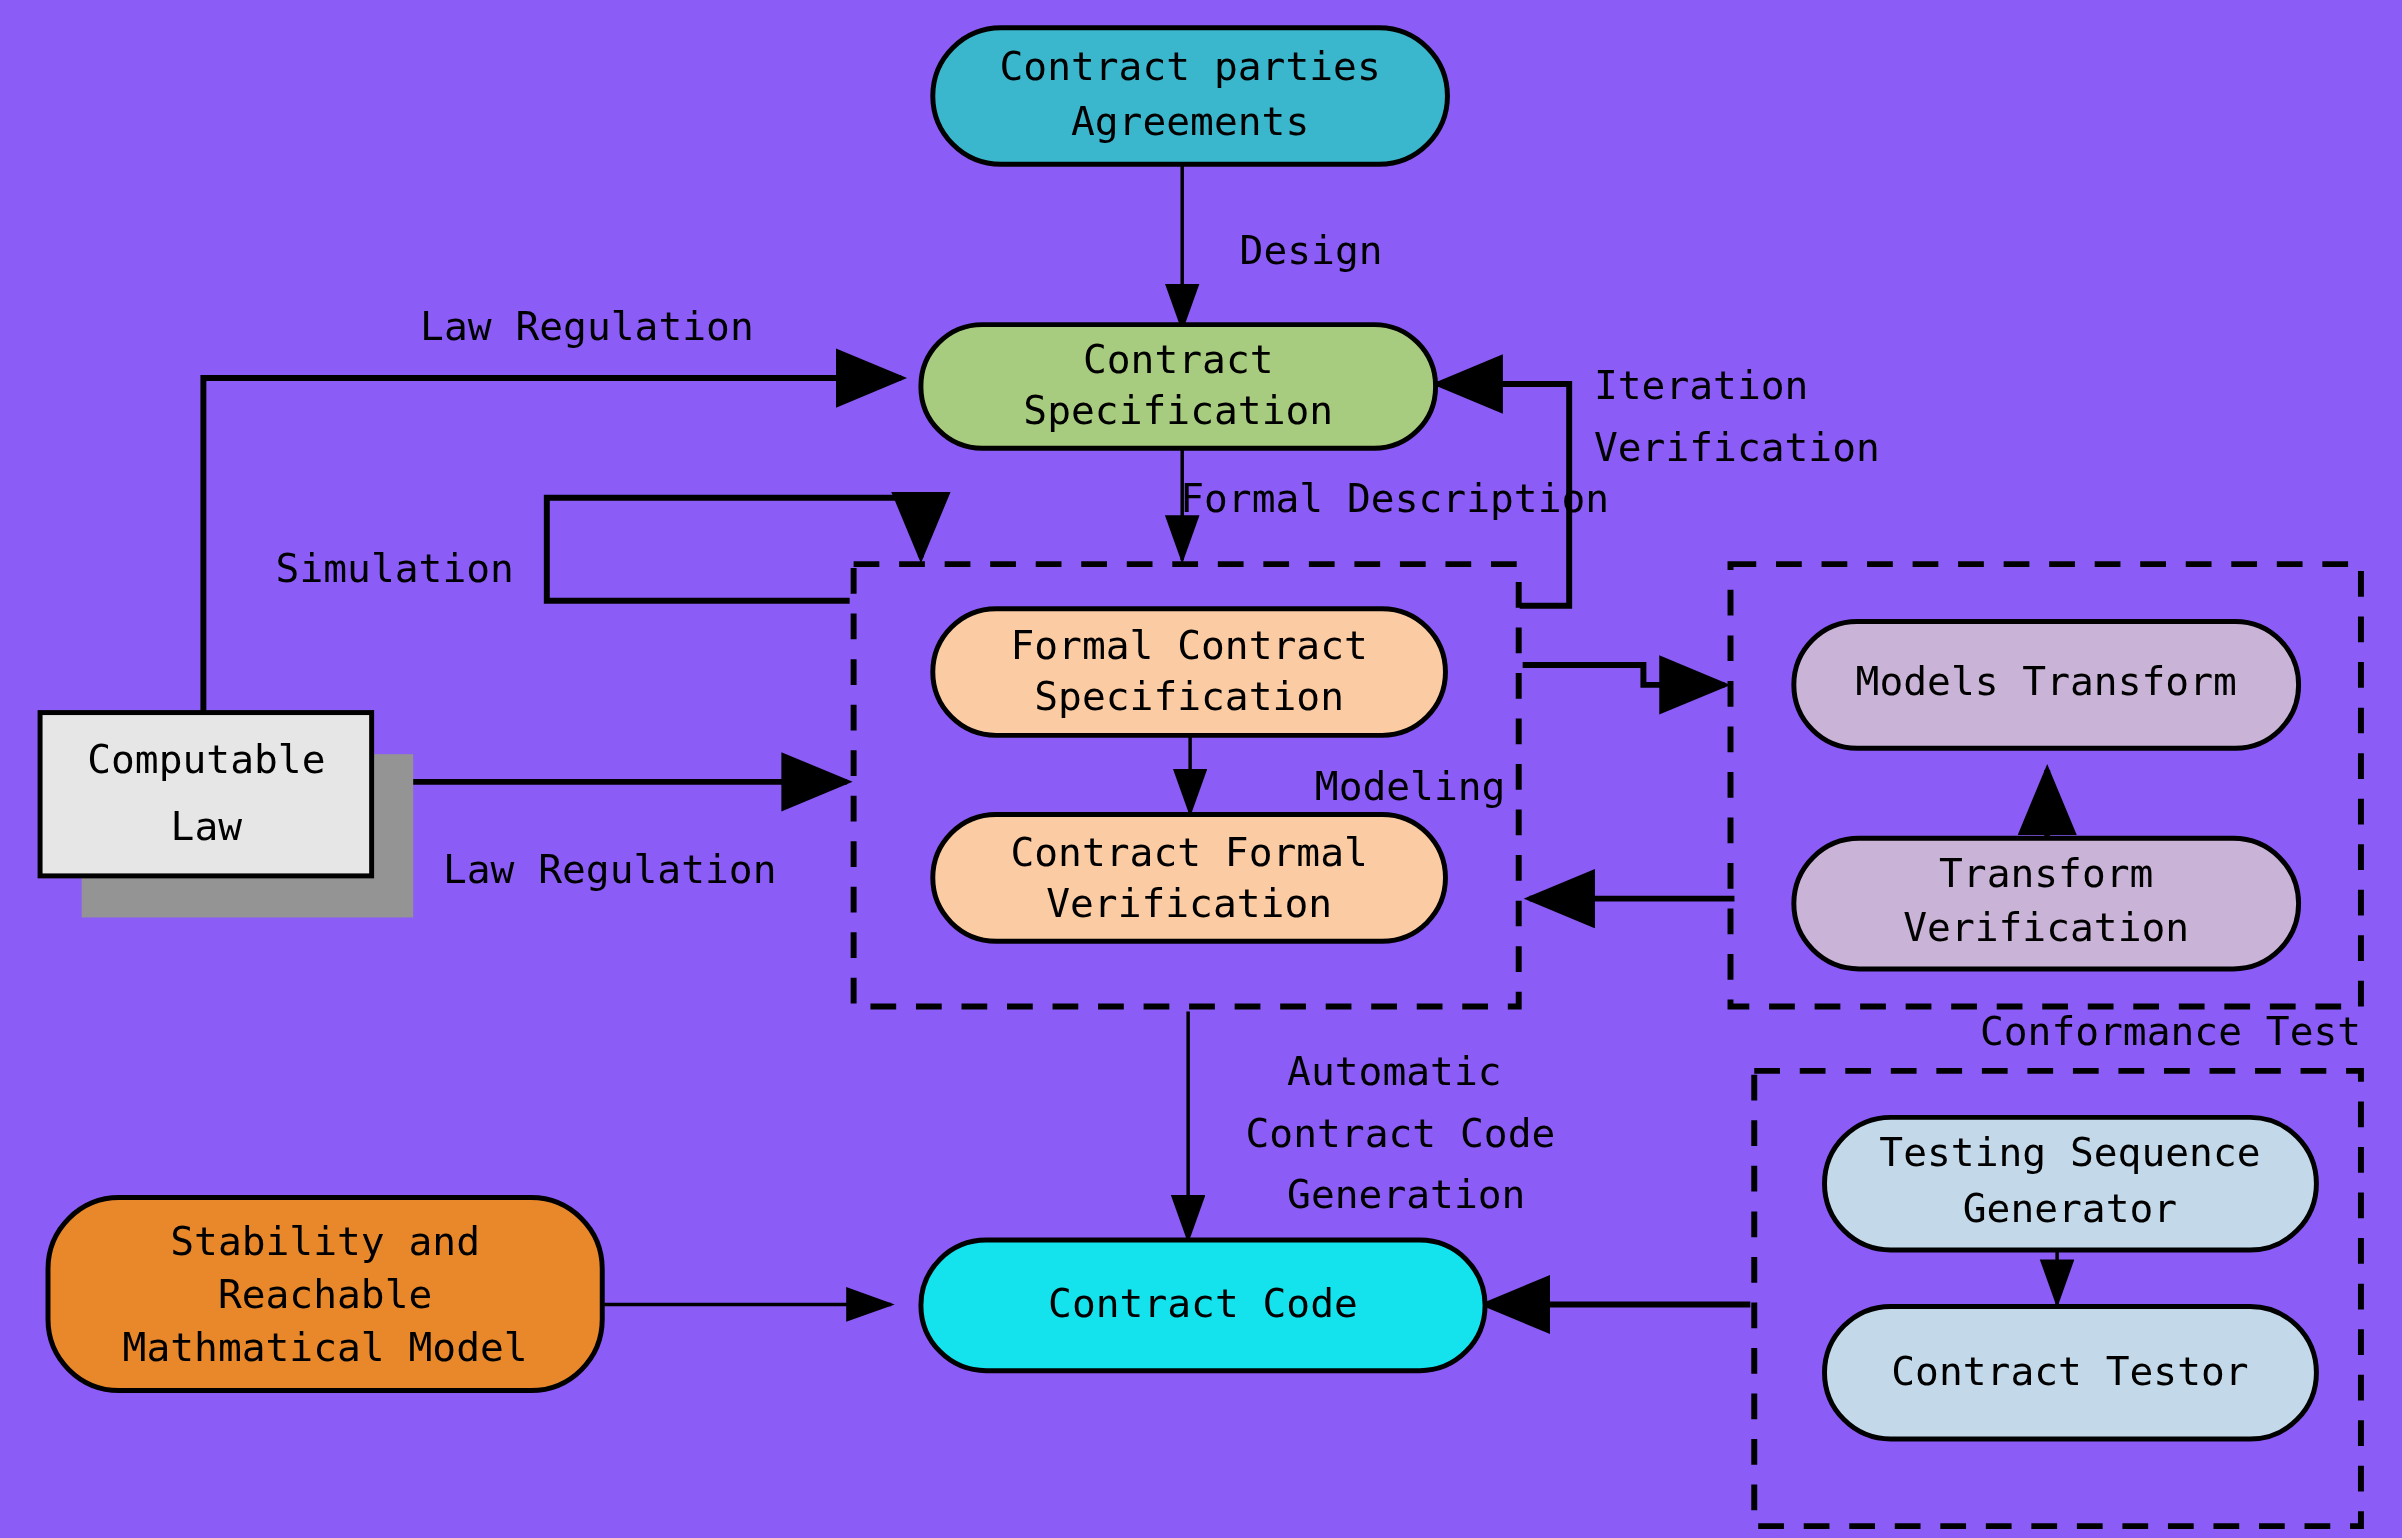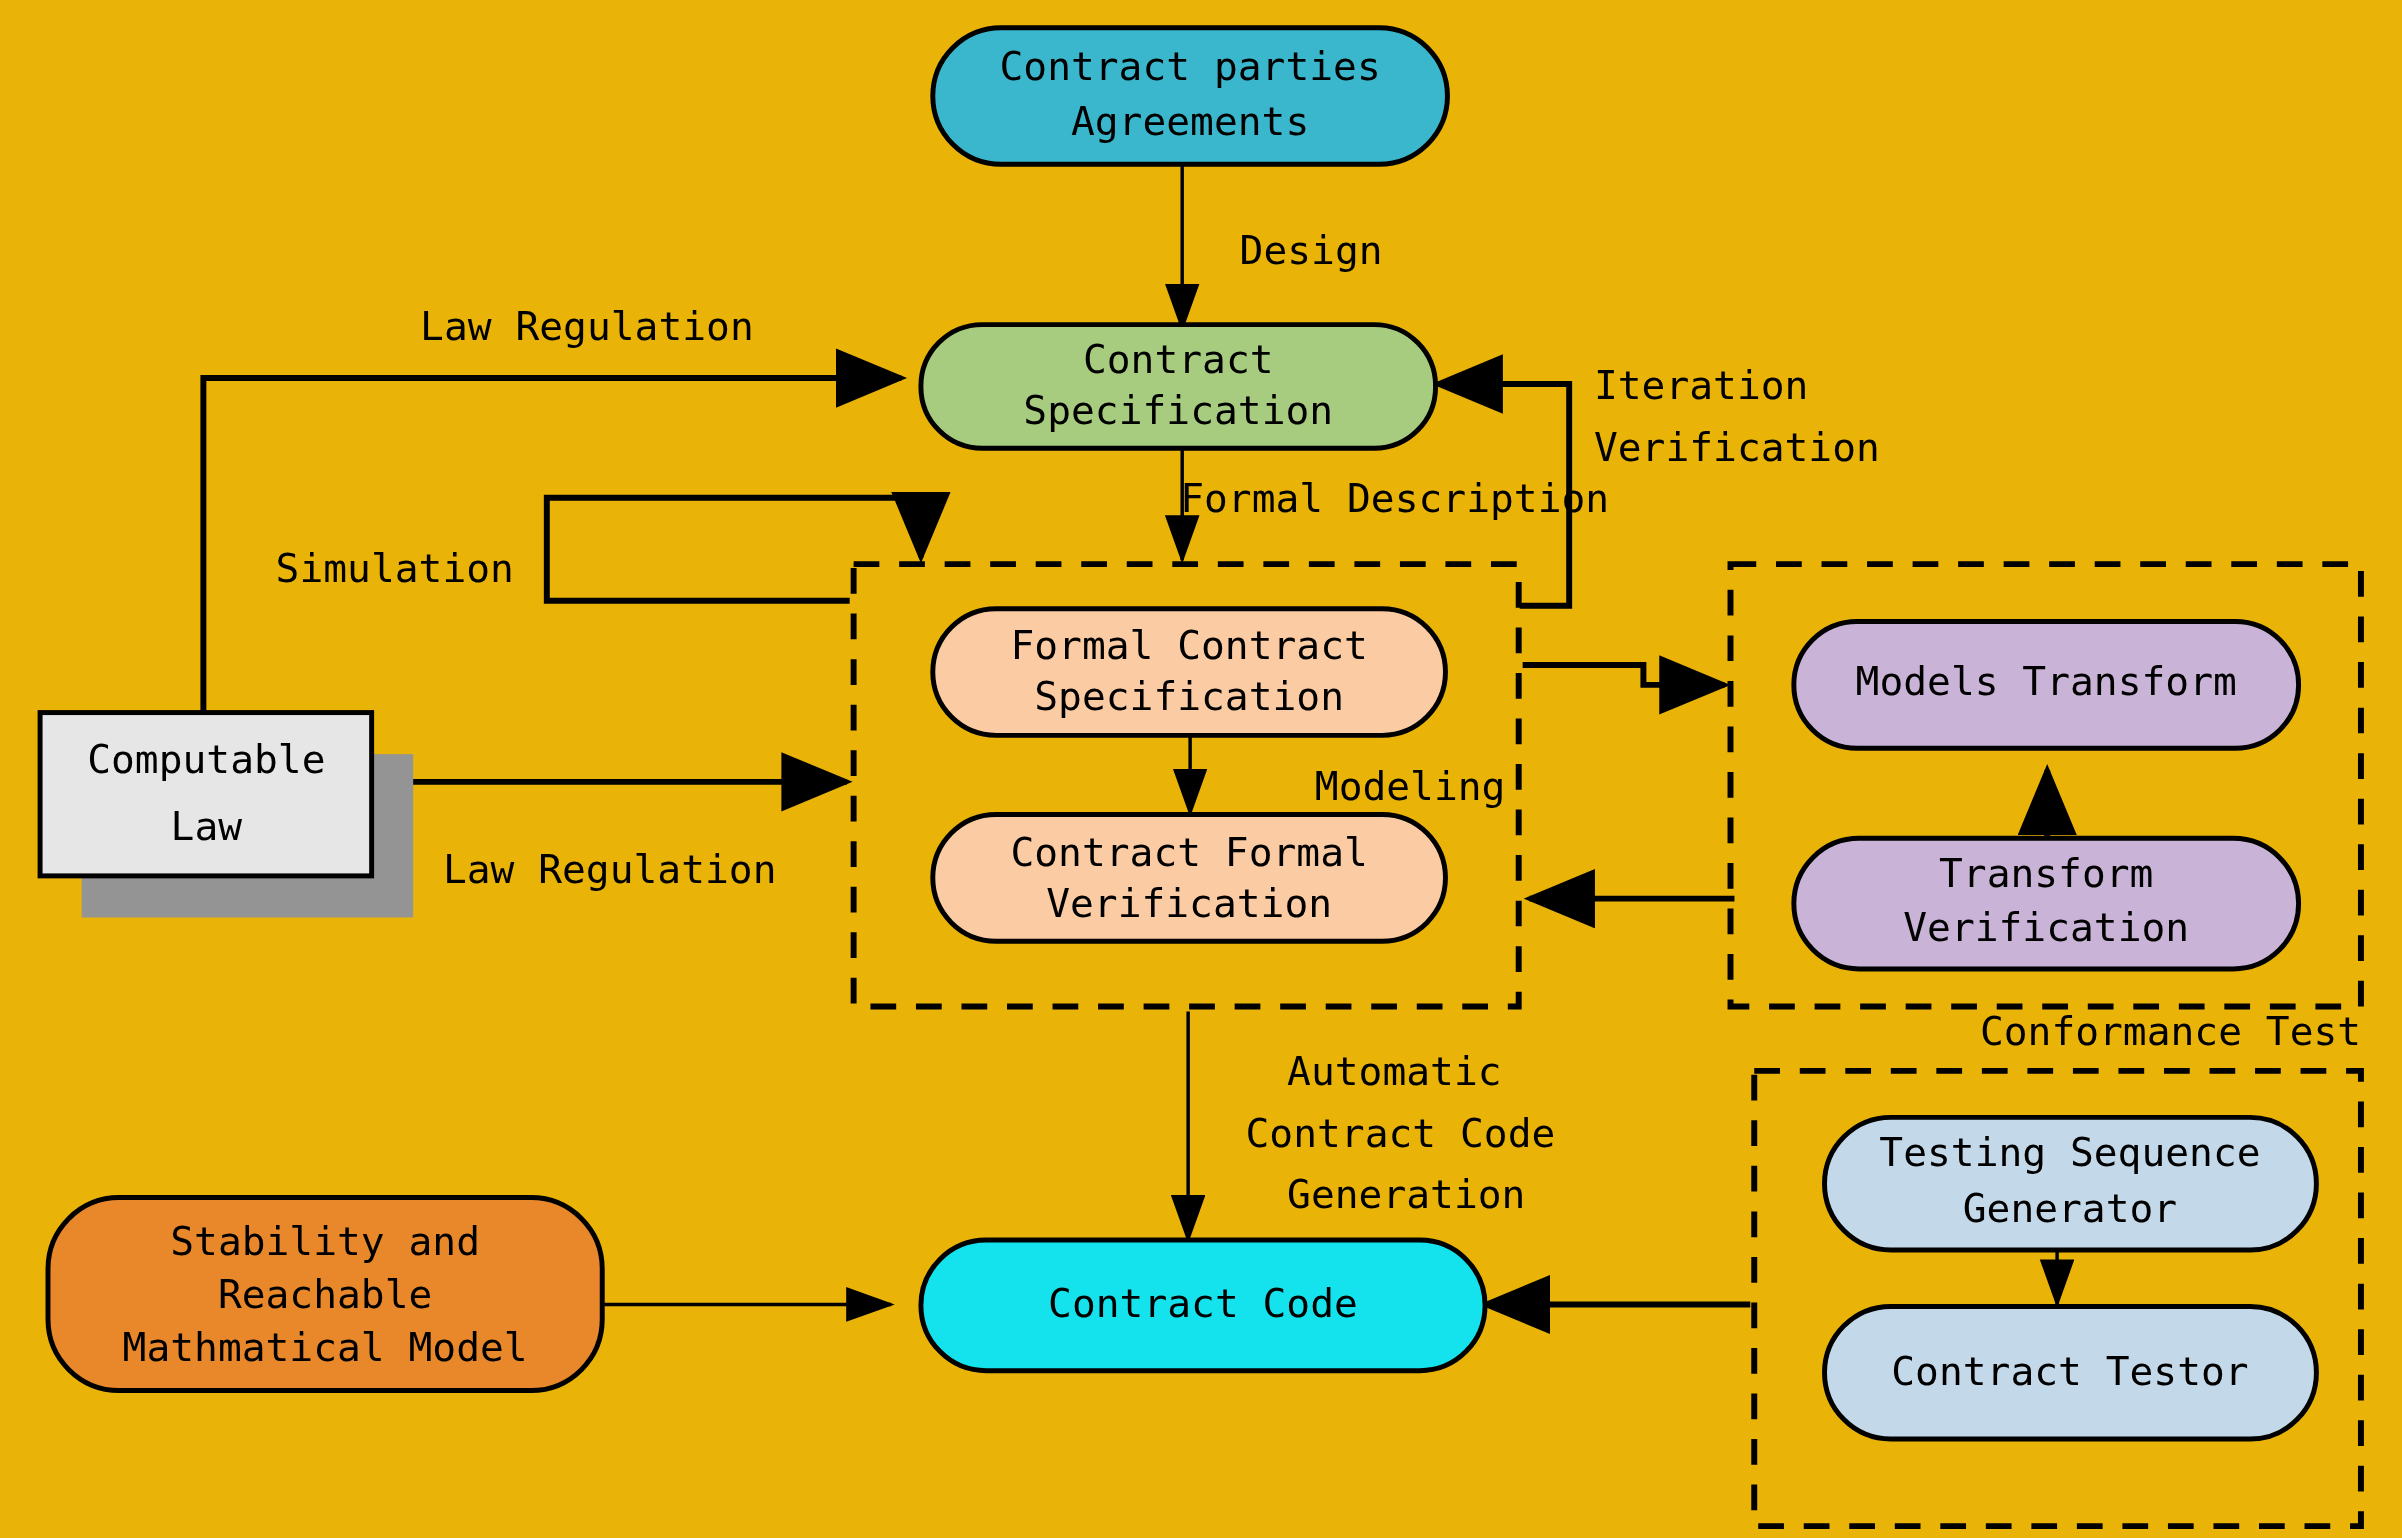--- a/index.html
+++ b/index.html
@@ -4,21 +4,21 @@
 <style>
   html, body {
     margin: 0;
     padding: 0;
     background: #ffffff;
   }
   #canvas {
     position: relative;
     width: 2403px;
     height: 1538px;
-    background: #eab308;
+    background: #8b5cf6;
     overflow: hidden;
     font-family: "DejaVu Sans Mono", "Liberation Mono", monospace;
   }
   svg { display: block; }
   .node-label {
     font-family: "DejaVu Sans Mono", "Liberation Mono", monospace;
     font-size: 40px;
     fill: #000000;
     text-anchor: middle;
     dominant-baseline: middle;

